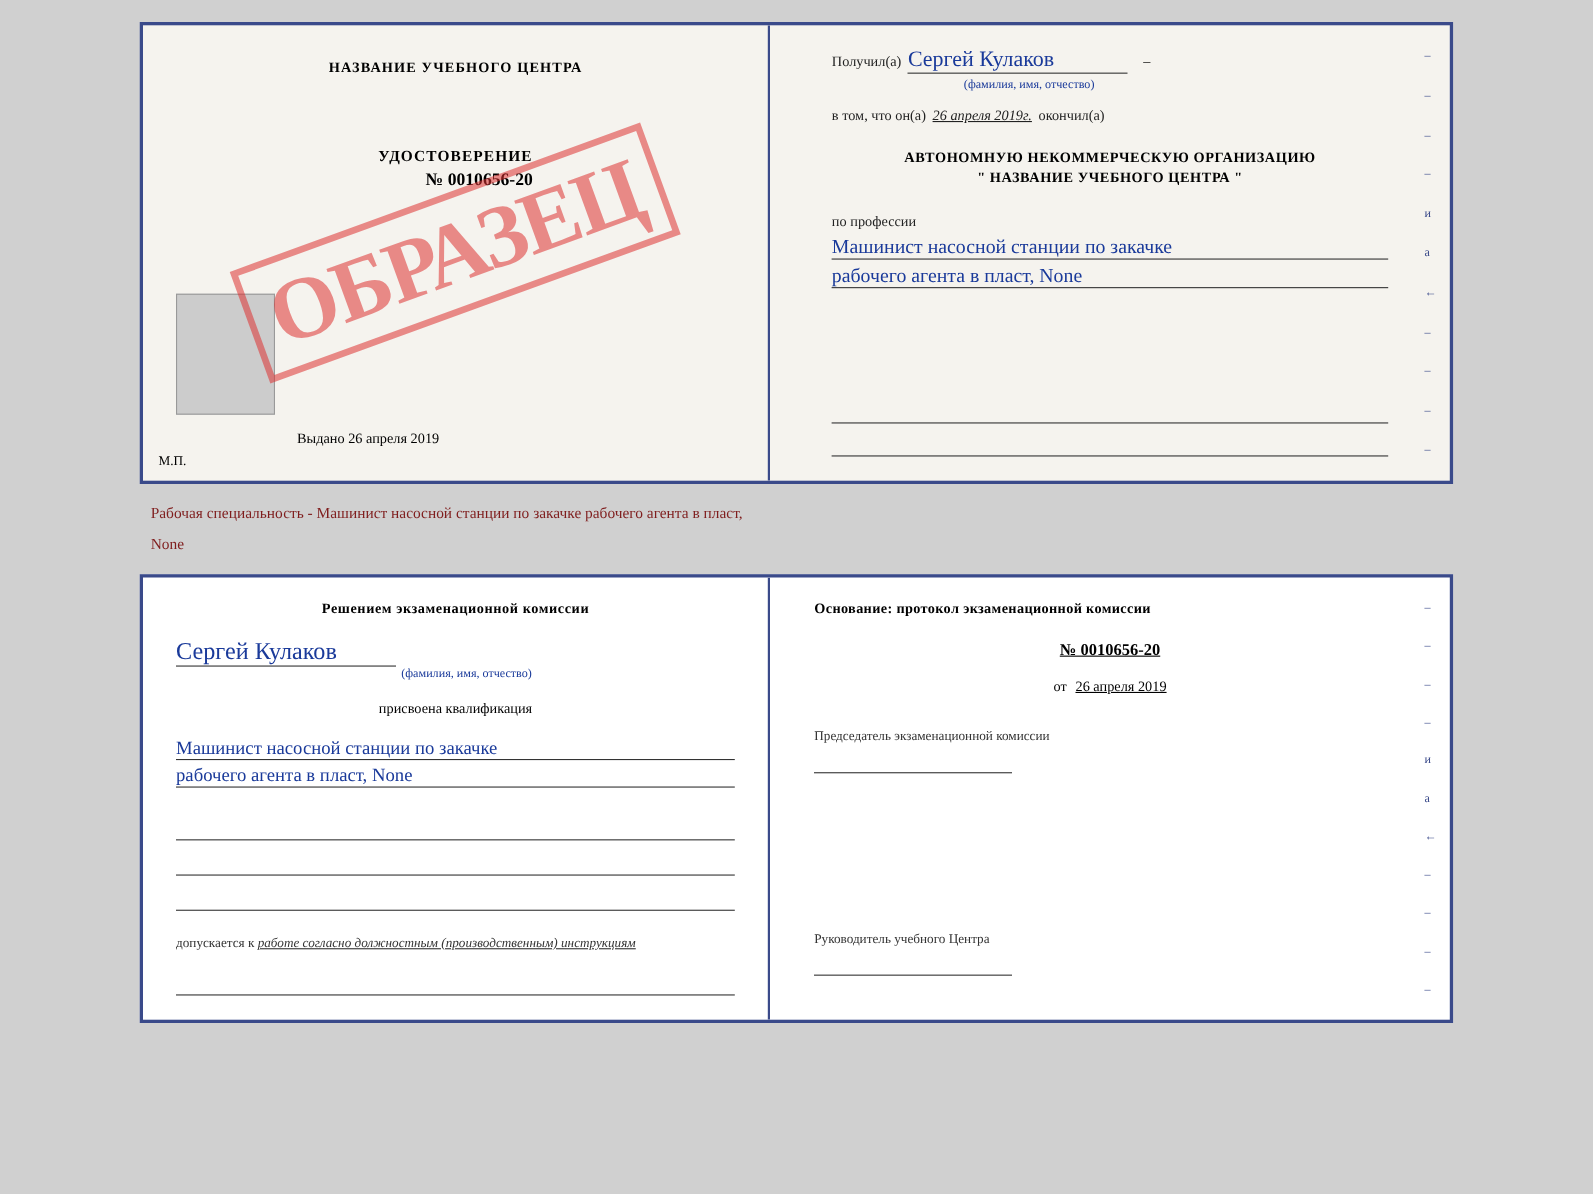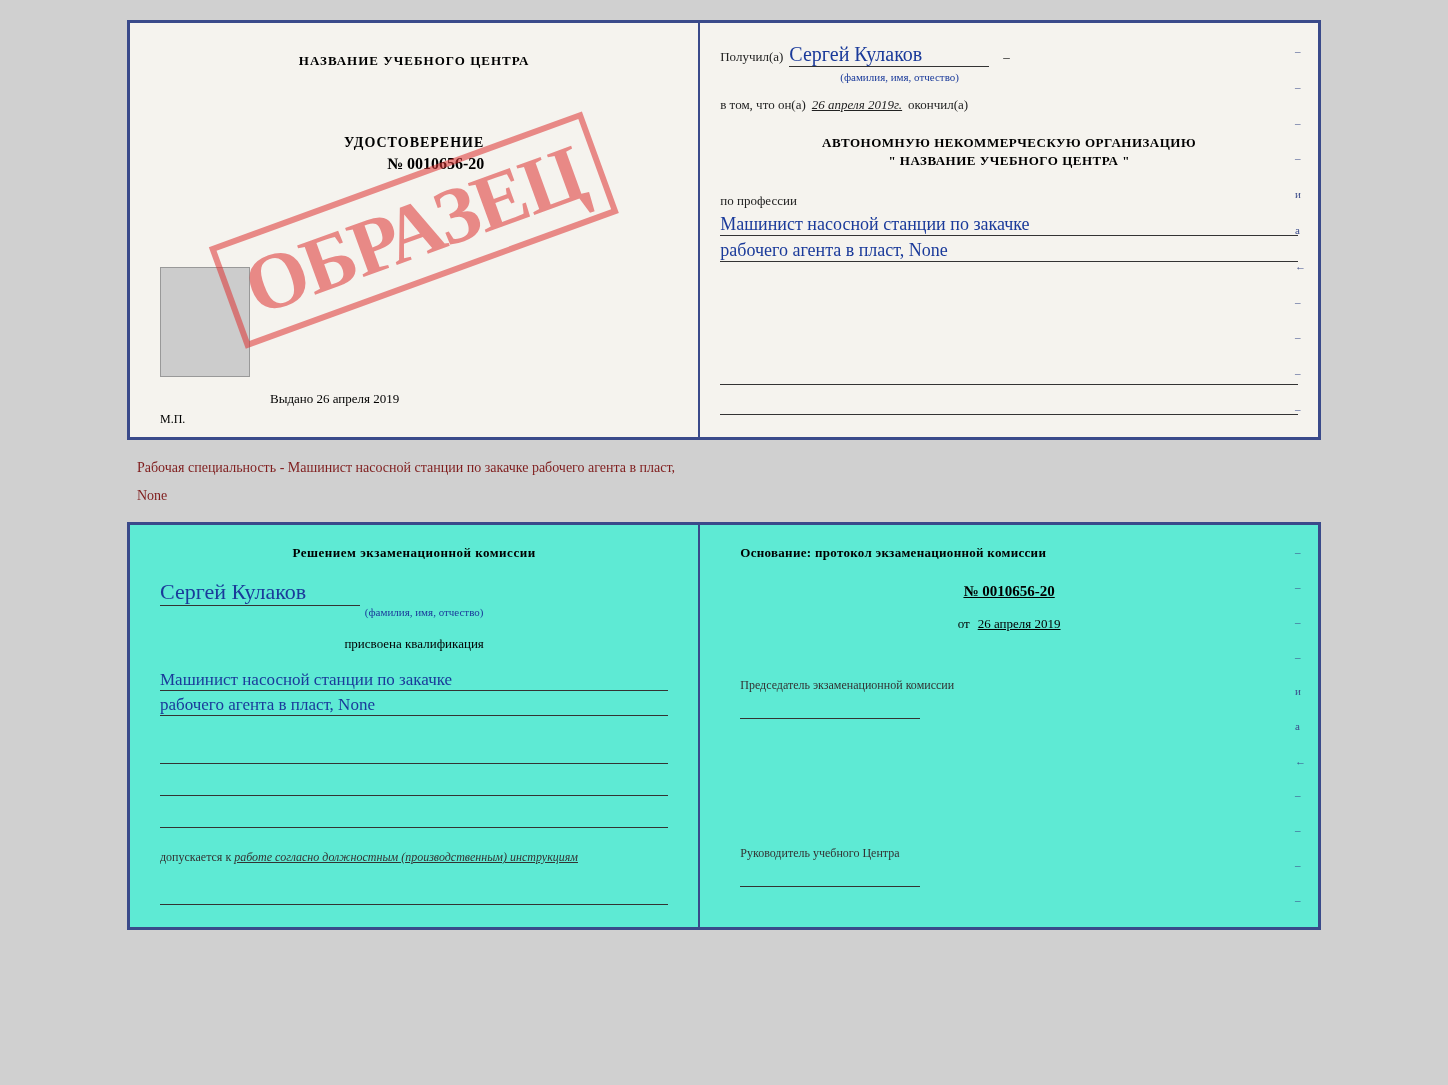--- a/index.html
+++ b/index.html
@@ -37,21 +37,21 @@
       padding: 20px 30px;
       position: relative;
       display: flex;
       flex-direction: column;
       align-items: center;
       gap: 10px;
     }
 
     .cert-right {
       width: 52%;
-      padding: 20px 20px;
+      padding: 20px 56px;
       display: flex;
       flex-direction: column;
       gap: 12px;
     }
 
     .cert-title-center {
       font-size: 13px;
       font-weight: bold;
       text-align: center;
       letter-spacing: 1px;
@@ -106,21 +106,21 @@
     .vydano-line {
       position: absolute;
       bottom: 30px;
       left: 140px;
       font-size: 13px;
     }
 
     .mp-line {
       position: absolute;
       bottom: 10px;
-      left: 30px;
+      left: 14px;
       font-size: 12px;
     }
 
     
     .field-line {
       font-size: 13px;
       color: #222;
       line-height: 1.5;
     }
 
@@ -168,21 +168,21 @@
     .specialty-text {
       font-size: 14px;
       color: #7f1d1d;
       padding: 6px 0;
     }
 
     
     .cert-bottom {
       display: flex;
       border: 3px solid #3a4a8a;
-      background: #5eead4;
+      background: #ffffff;
       min-height: 380px;
       position: relative;
       overflow: hidden;
     }
 
     .cert-bottom-left {
       width: 48%;
       border-right: 2px solid #3a4a8a;
       padding: 20px 30px;
       display: flex;
@@ -397,21 +397,21 @@
     <div class="cert-bottom-right">
       <div class="right-side-text">Основание: протокол экзаменационной комиссии</div>
 
       <div class="protocol-number" style="margin-top:12px;">№ 0010656-20</div>
 
       <div class="от-row" style="margin-top:6px; justify-content:center;">
         <span class="date-text">от</span>
         <span class="date-text" style="text-decoration:underline; margin-left:4px;">26 апреля 2019</span>
       </div>
 
-      <div style="margin-top:36px; display:flex; flex-direction:column; gap:6px;">
+      <div style="margin-top:20px; display:flex; flex-direction:column; gap:6px;">
         <span class="sig-label">Председатель экзаменационной комиссии</span>
         <div class="sig-line"></div>
       </div>
 
       <div style="flex:1;"></div>
 
       <div style="display:flex; flex-direction:column; gap:6px; margin-bottom:20px;">
         <span class="sig-label">Руководитель учебного Центра</span>
         <div class="sig-line"></div>
       </div>

